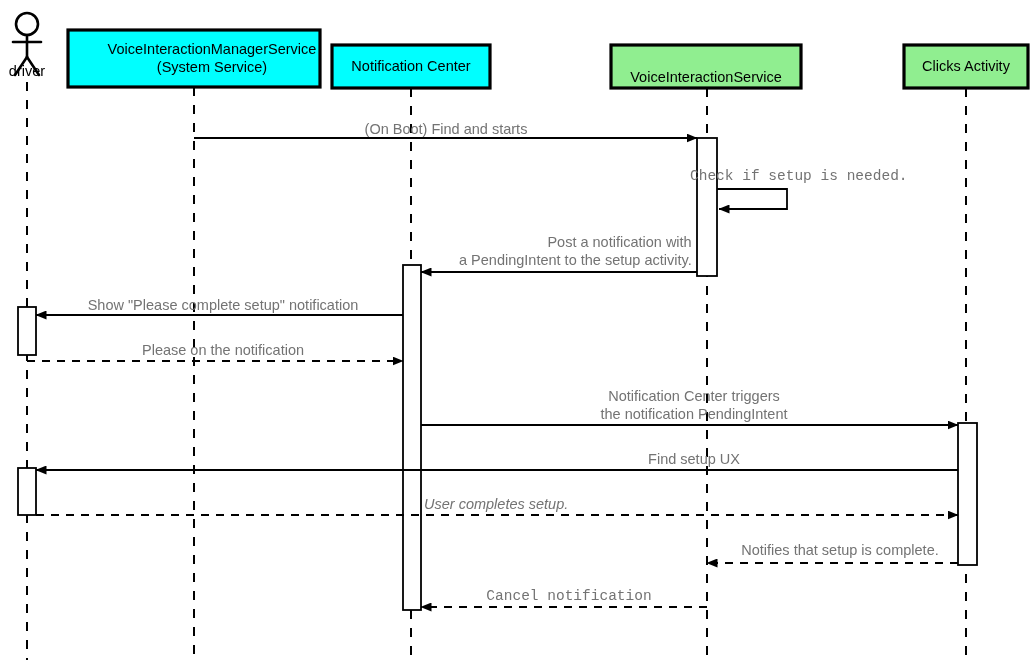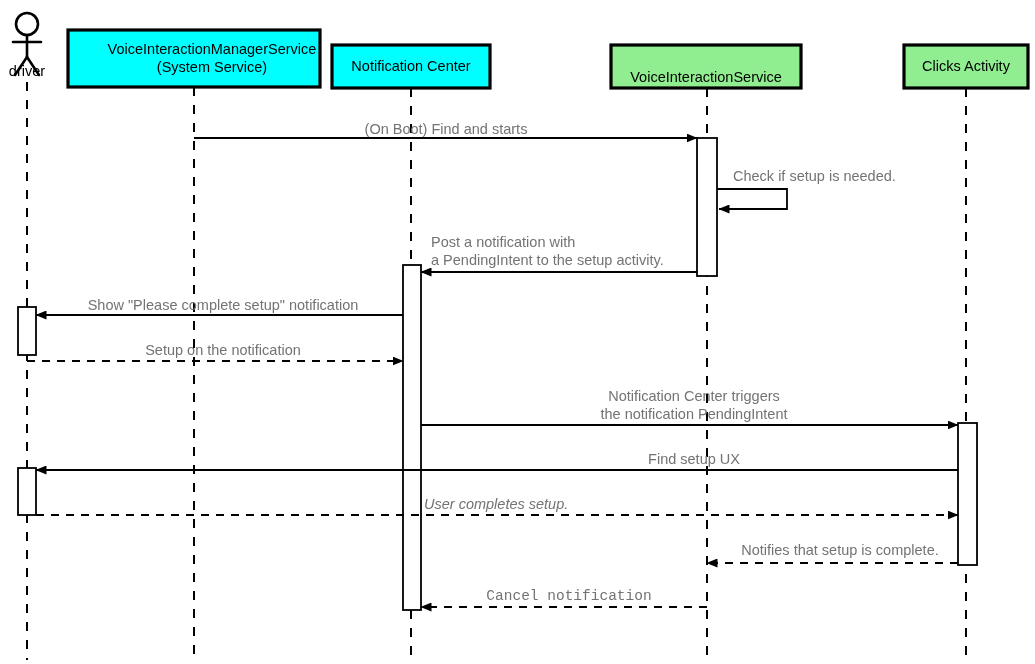--- a/index.html
+++ b/index.html
@@ -108,25 +108,25 @@
   </svg>
 
   <div id="labels-layer">
       <div class="lifeline-box-label" style="left: 68px; top: 30px; width: 288px; height: 57px;">VoiceInteractionManagerService
 (System Service)</div>
       <div class="lifeline-box-label" style="left: 332px; top: 45px; width: 158px; height: 43px;">Notification Center</div>
       <div class="lifeline-box-label" style="left: 611px; top: 56px; width: 190px; height: 43px;">VoiceInteractionService</div>
       <div class="lifeline-box-label" style="left: 904px; top: 45px; width: 124px; height: 43px;">Clicks Activity</div>
       <div class="actor-label" style="left: -18px; top: 63px; width: 90px;">driver</div>
       <div class="msg-label center" style="left: 196px; top: 121px; width: 500px;">(On Boot) Find and starts</div>
-      <div class="msg-label left" style="left: 733px; top: 168px;">Check if setup is needed.</div>
-      <div class="msg-label left" style="left: 431px; top: 234px;">Post a notification with
+      <div class="msg-label left" style="left: 690px; top: 168px; font-family: Liberation Mono, monospace;">Check if setup is needed.</div>
+      <div class="msg-label left" style="left: 459px; top: 234px; text-align: right;">Post a notification with
 a PendingIntent to the setup activity.</div>
       <div class="msg-label center" style="left: 48px; top: 297px; width: 350px;">Show "Please complete setup" notification</div>
-      <div class="msg-label center" style="left: 48px; top: 342px; width: 350px;">Setup on the notification</div>
+      <div class="msg-label center" style="left: 48px; top: 342px; width: 350px;">Please on the notification</div>
       <div class="msg-label center" style="left: 424px; top: 388px; width: 540px;">Notification Center triggers
 the notification PendingIntent</div>
       <div class="msg-label center" style="left: 424px; top: 451px; width: 540px;">Find setup UX</div>
       <div class="msg-label left" style="left: 424px; top: 496px; font-style: italic;">User completes setup.</div>
       <div class="msg-label center" style="left: 710px; top: 542px; width: 260px;">Notifies that setup is complete.</div>
       <div class="msg-label center" style="left: 424px; top: 588px; width: 290px; font-family: Liberation Mono, monospace;">Cancel notification</div>
     </div>
 </div>
 
 </body></html>

